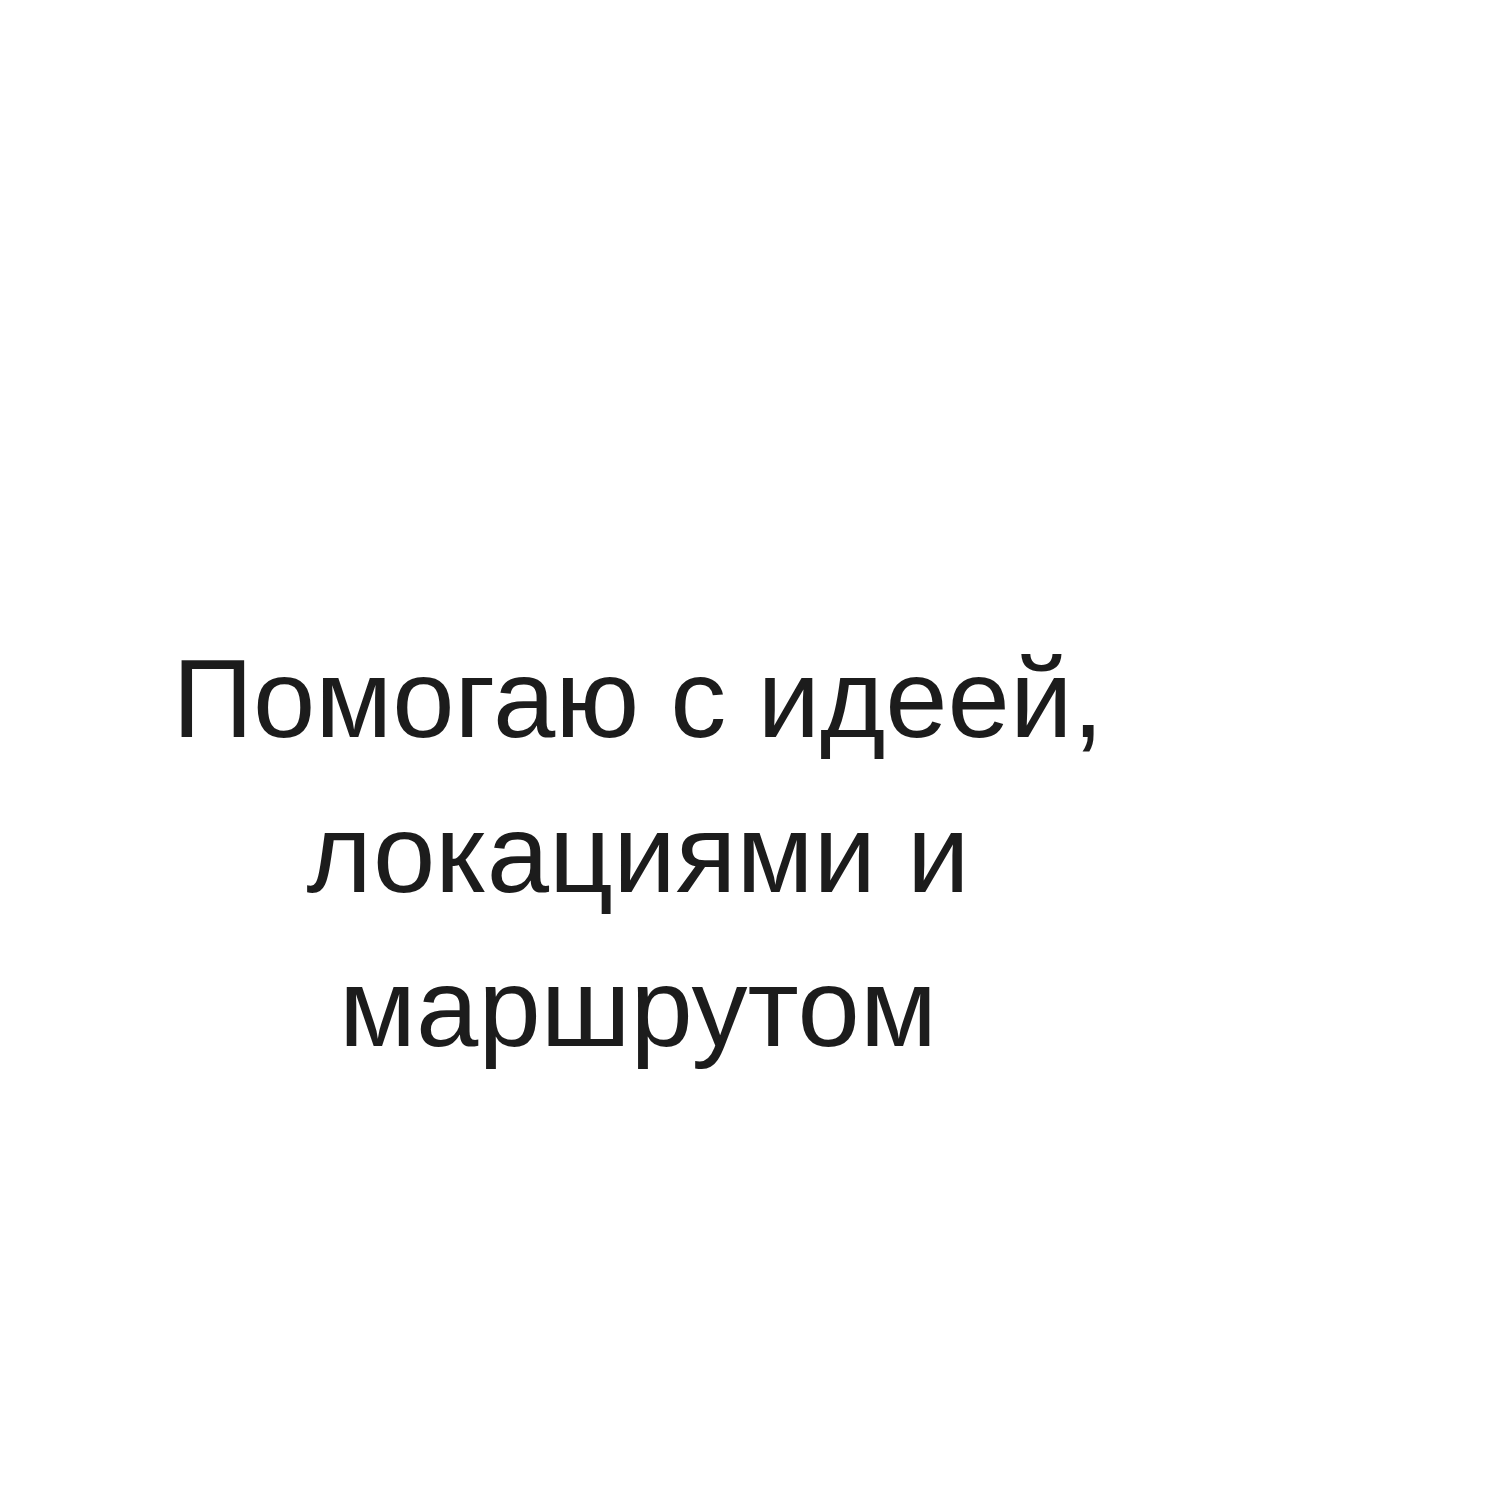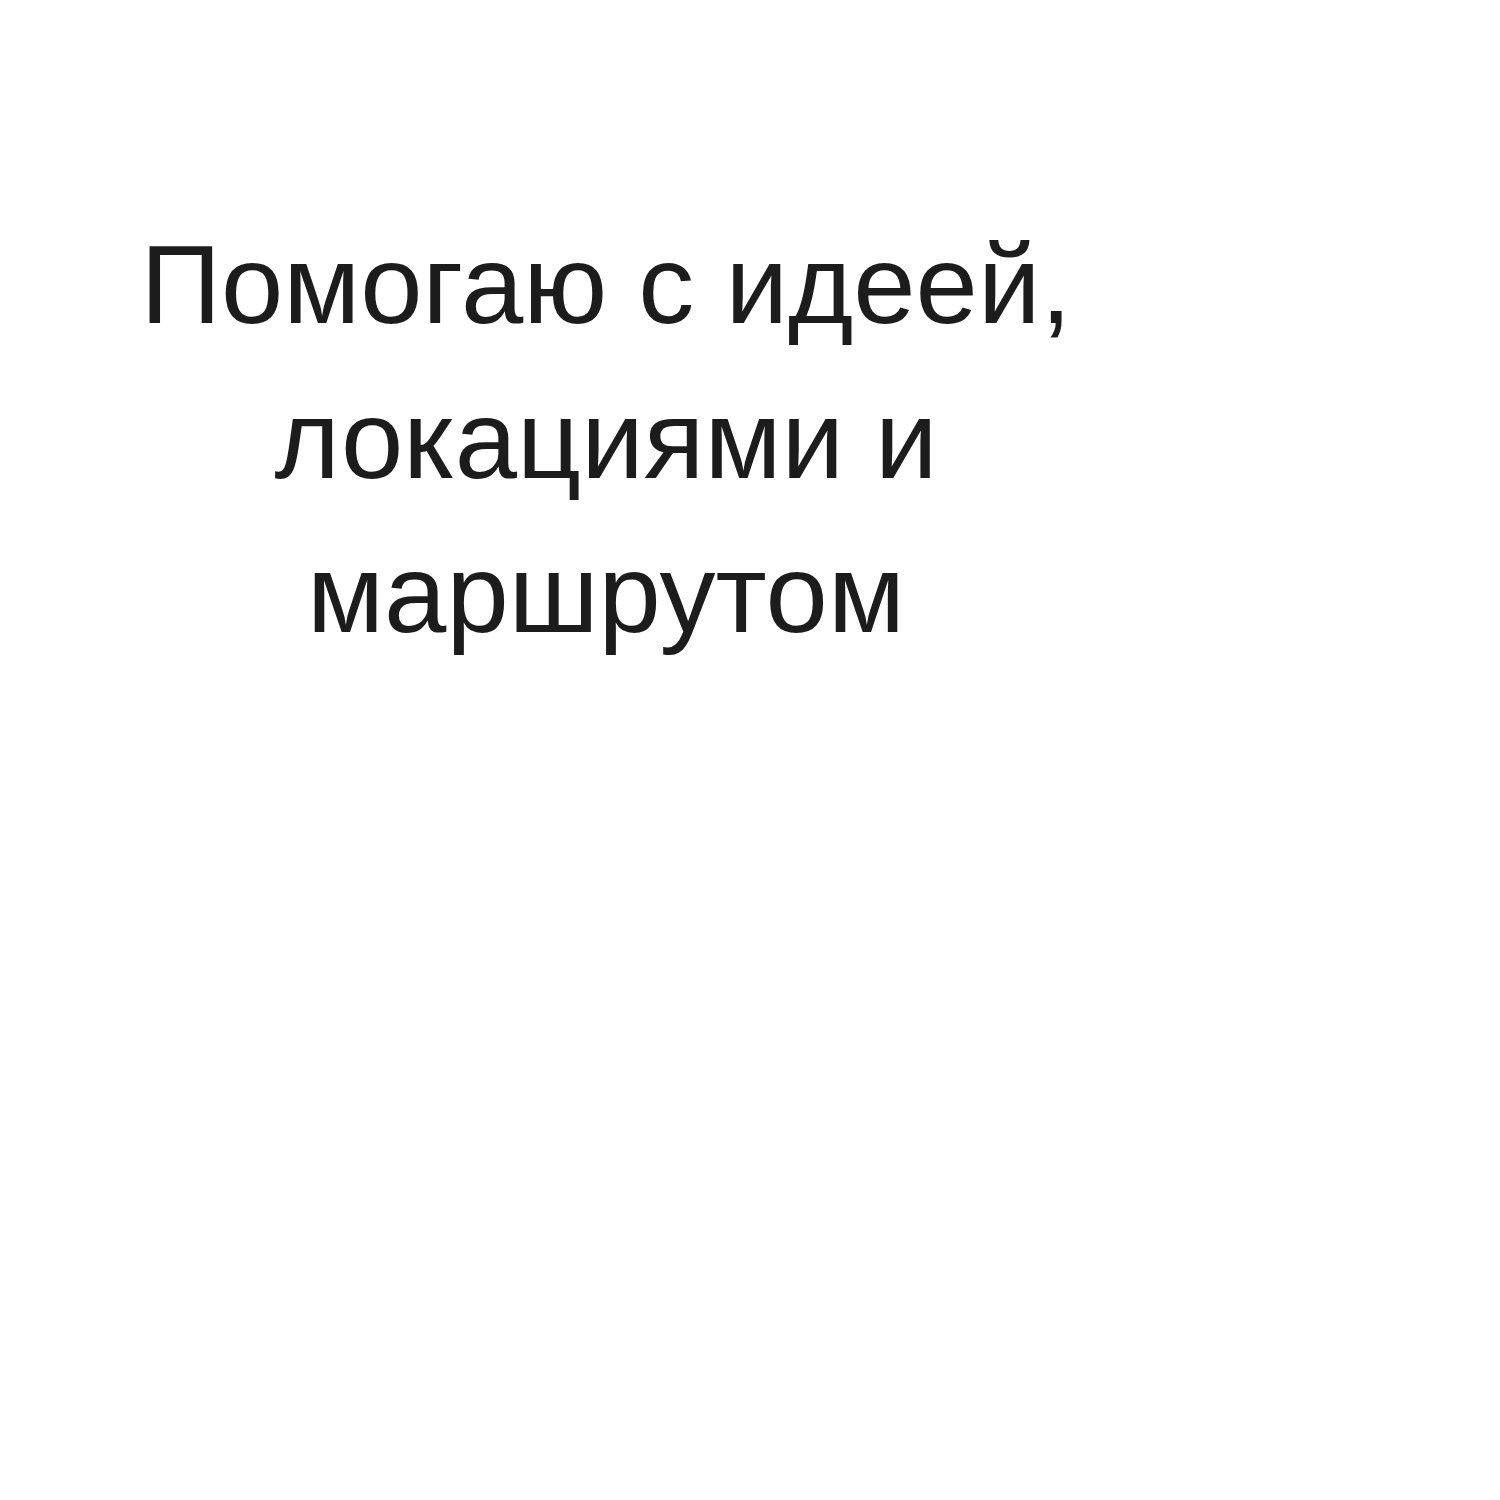--- a/index.html
+++ b/index.html
@@ -17,22 +17,22 @@
     height: 1500px;
     font-family: "Liberation Sans", sans-serif;
     color: var(--fg);
     overflow: hidden;
   }
   .slide {
     width: 1212px;
     height: 1500px;
     padding-top: 208px;
     display: flex;
-    flex-direction: column;
     align-items: center;
+    margin-left: 32px;
   }
   .heading {
     margin: 0;
     max-width: 1420px;
     font-size: 112px;
     line-height: 1.38;
     font-weight: 400;
     letter-spacing: 0;
     text-align: center;
     color: var(--fg);

